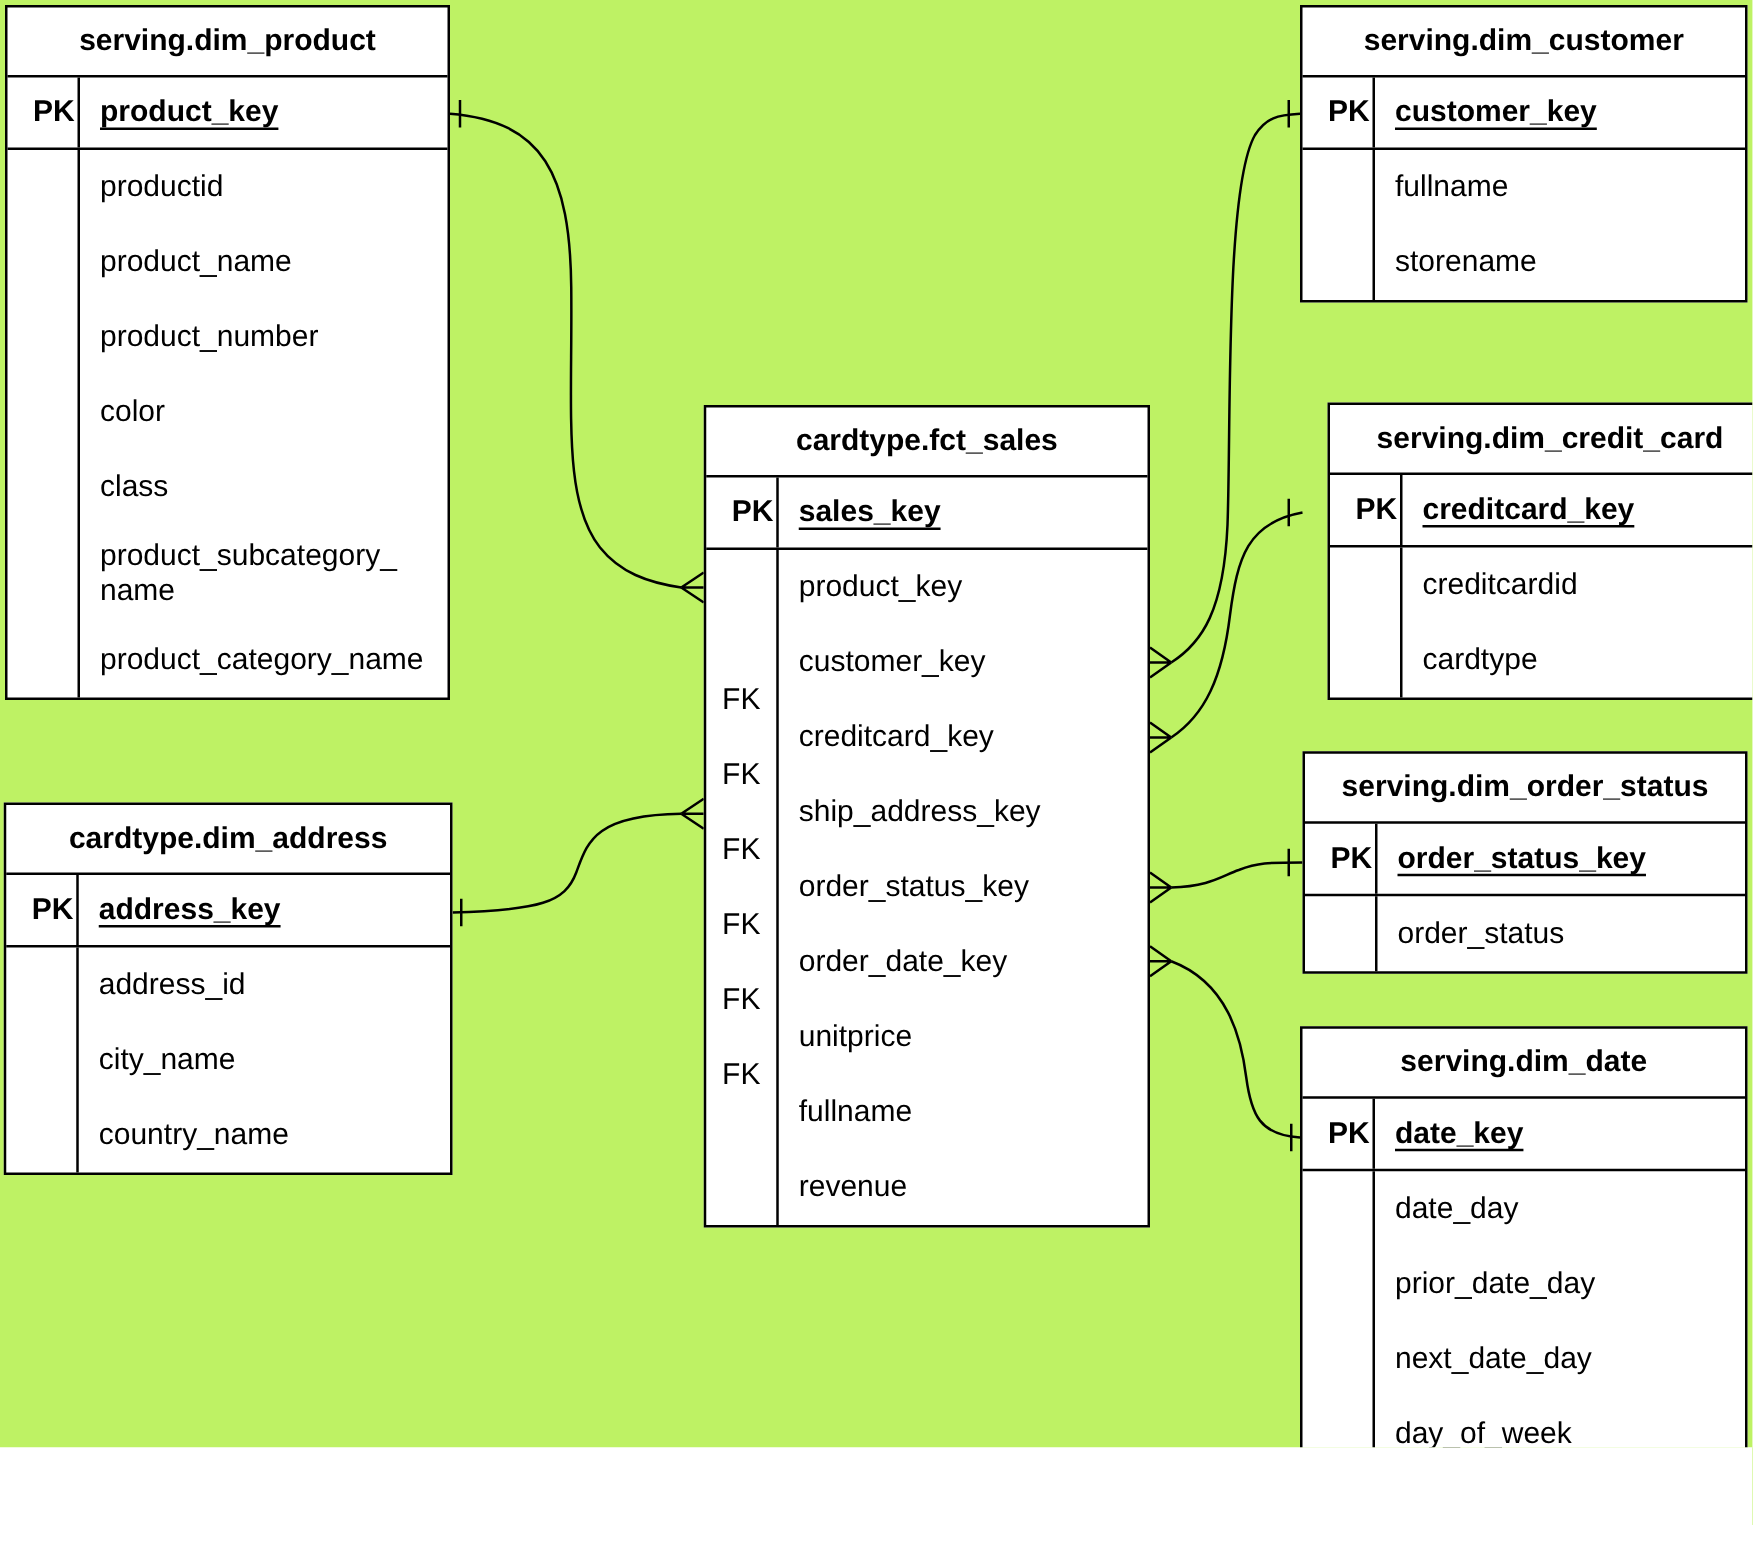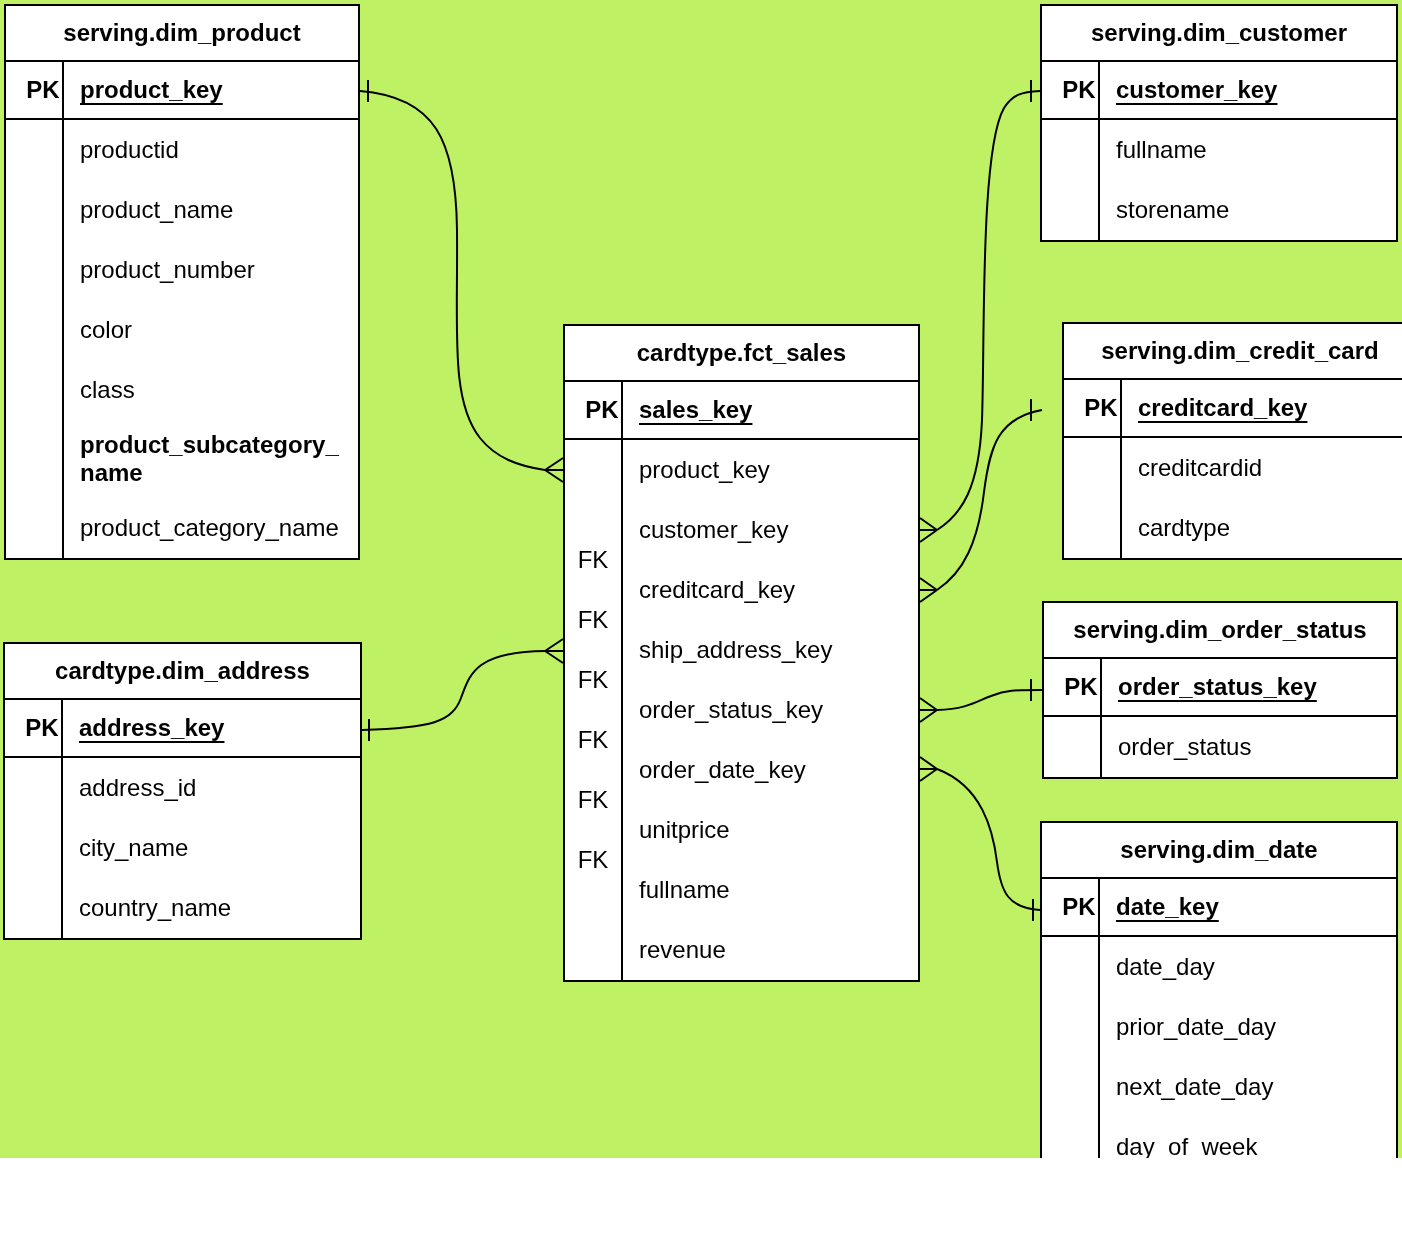--- a/index.html
+++ b/index.html
@@ -62,21 +62,21 @@
     height:60px;
     display:flex;align-items:center;justify-content:center;
   }
   .fieldscol{flex:1;display:flex;flex-direction:column;}
   .fitem{
     min-height:60px;
     display:flex;align-items:center;
     padding-left:16px;
     white-space:pre-line;
   }
-  .fitem.tall{min-height:78px;font-weight:bold;}
+  .fitem.tall{min-height:78px;}
   #wires{
     position:absolute;left:0;top:0;
     width:1402px;height:1242px;
     pointer-events:none;
   }
   #wires path{stroke:#000;stroke-width:2;fill:none;}
 </style>
 </head>
 <body>
 

